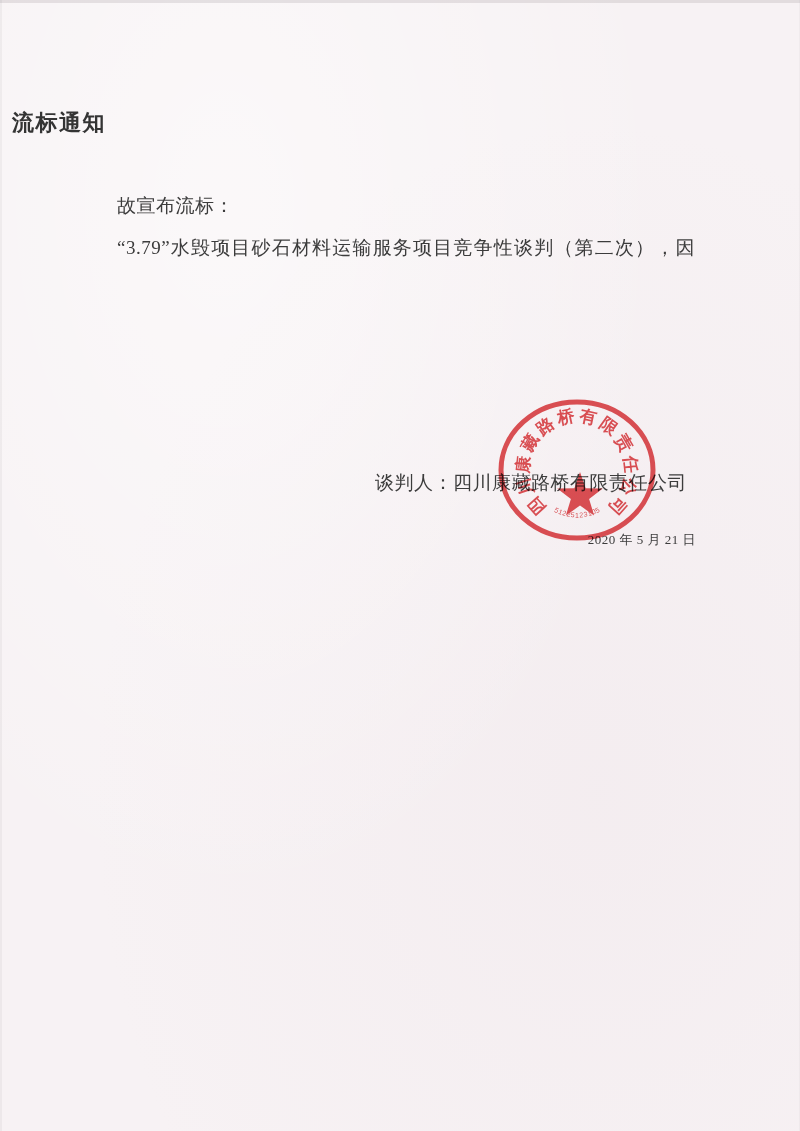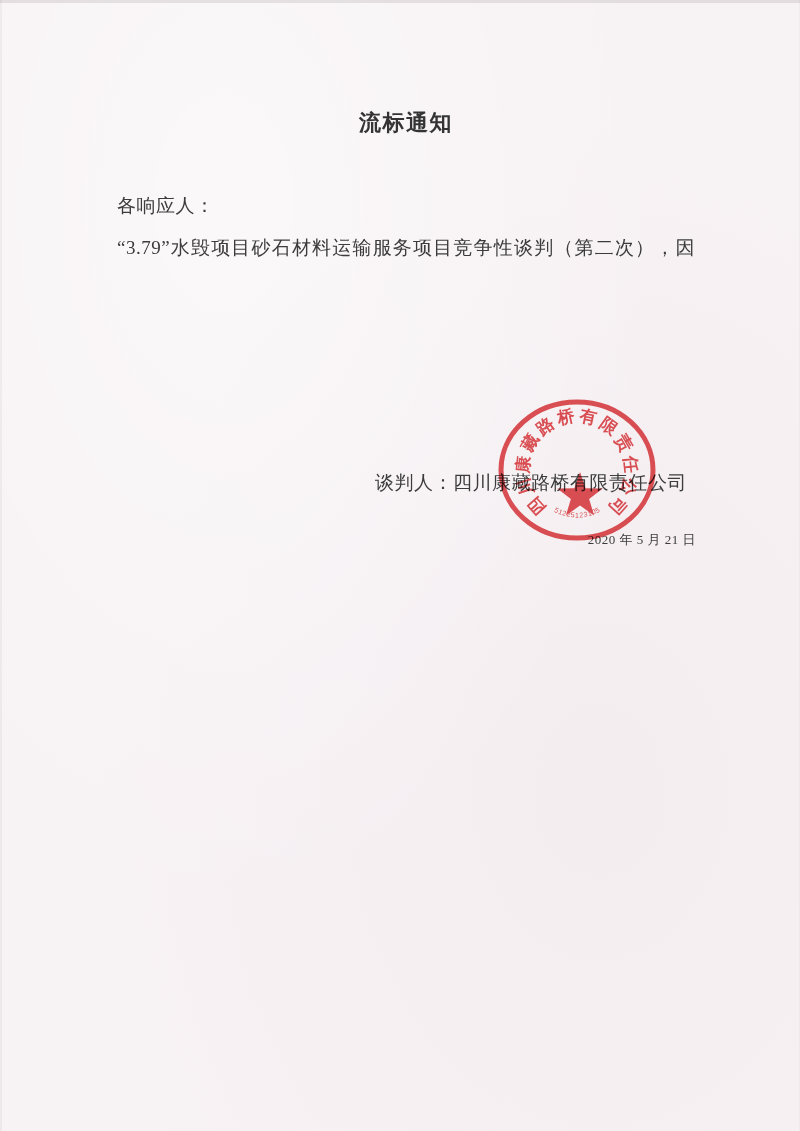--- a/index.html
+++ b/index.html
@@ -19,21 +19,20 @@
     box-shadow:
       inset 0 3px 0 rgba(120,108,114,0.16),
       inset 2px 0 0 rgba(120,108,114,0.07),
       inset -1px 0 0 rgba(120,108,114,0.05);
     color:#3c3c3c;
   }
   .title{
     position:absolute;
     top:108px;left:12px;right:0;
     margin:0;
-    text-align:center;
     font-size:22px;
     font-weight:bold;
     letter-spacing:1.5px;
     color:#343434;
   }
   .body-block{
     position:absolute;
     top:185px;left:117px;width:578px;
     font-size:19px;
     line-height:42px;
@@ -90,21 +89,21 @@
   }
 </style>
 </head>
 <body>
 
 <div class="page">
 
   <h1 class="title">流标通知</h1>
 
   <div class="body-block">
-    <div class="body-line salutation">各响应人：</div>
+    <div class="body-line salutation">故宣布流标：</div>
     <div class="body-line">“3.79”水毁项目砂石材料运输服务项目竞争性谈判（第二次），因</div>
   </div>
 
   <div class="signature-line">
     <span>谈判人：</span><span>四川康藏路桥有限责任公司</span>
   </div>
 
   <div class="date-line">2020 年 5 月 21 日</div>
 
   <div class="seal">

